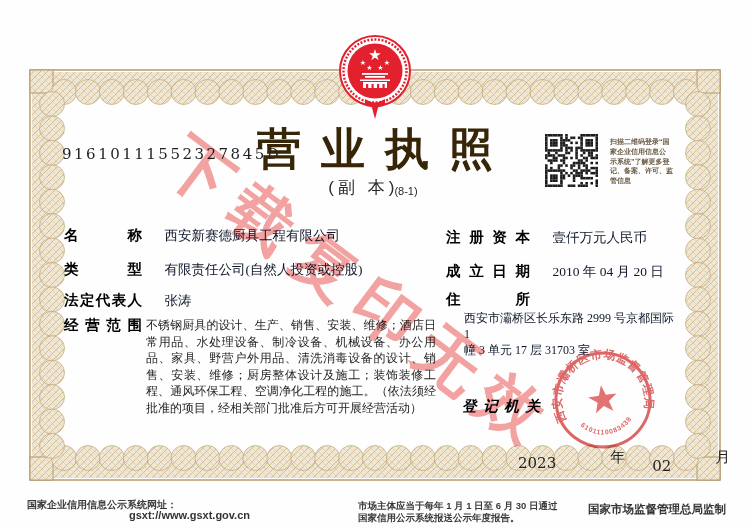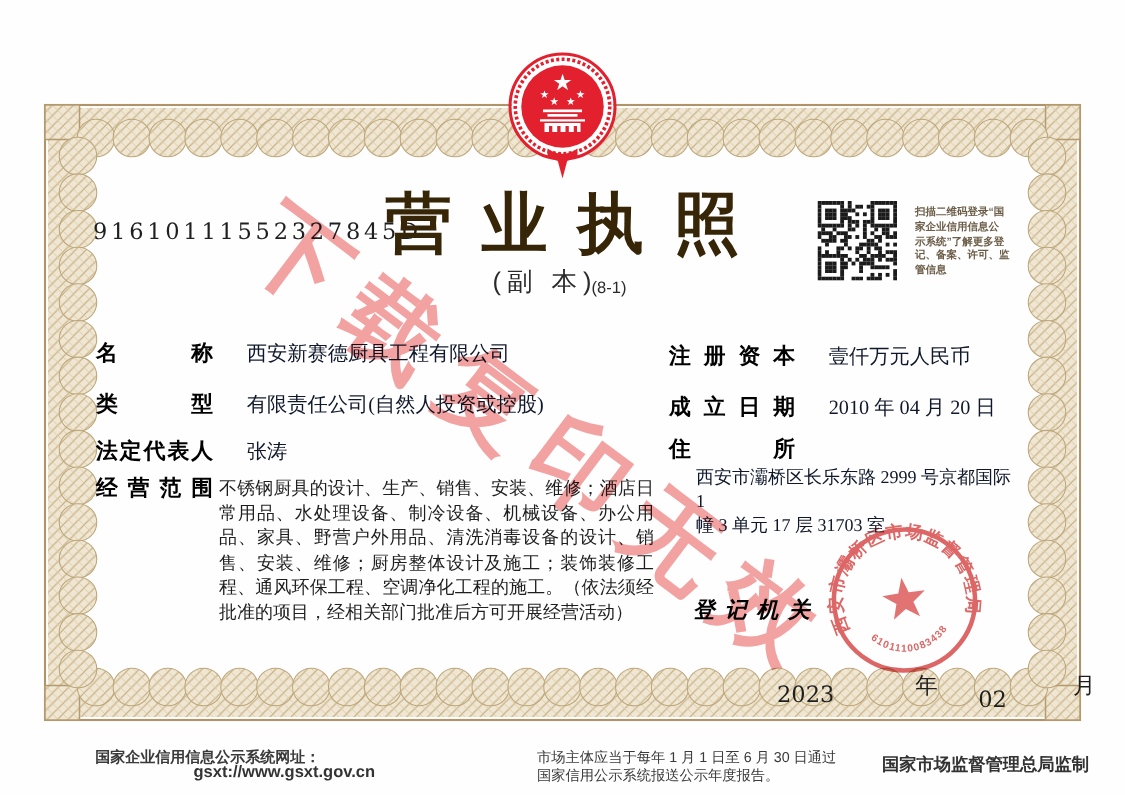--- a/index.html
+++ b/index.html
@@ -38,24 +38,24 @@
   .dateline{position:absolute;left:518px;top:448px;z-index:3;display:flex;align-items:flex-start;
             font-size:15px;color:#1e1e1e;gap:28px;}
   .dateline .num{font-family:"DejaVu Serif","Liberation Serif",serif;}
   .dl-year{transform:translateY(6px);}
   .dl-ylab{margin-left:26px;}
   .dl-month{transform:translateY(9px);margin-left:-1px;}
   .dl-mlab{margin-left:16px;}
   .dl-day{transform:translateY(10px);margin-left:-1px;}
   .dl-dlab{margin-left:18px;}
   .footer-left{position:absolute;left:27px;top:498px;z-index:3;color:#3a3a3a;}
-  .footer-left .lab{font-size:10px;font-weight:600;text-align:center;}
+  .footer-left .lab{font-size:10px;font-weight:600;}
   .footer-left .url{font-size:11px;font-weight:700;margin-left:102px;margin-top:-3px;color:#333;}
   .footer-mid{position:absolute;left:358px;top:500px;z-index:3;font-size:9.5px;line-height:11.5px;
-              font-weight:400;color:#3a3a3a;white-space:pre-line;}
+              font-weight:700;color:#3a3a3a;white-space:pre-line;}
   .footer-right{position:absolute;left:588px;top:502px;z-index:3;font-size:11.5px;
                 font-weight:700;color:#333;text-align:right;}
 </style>
 </head>
 <body>
 
 <div class="page">
 
   <svg id="frame" width="750" height="530" viewBox="0 0 750 530">
     <defs>

